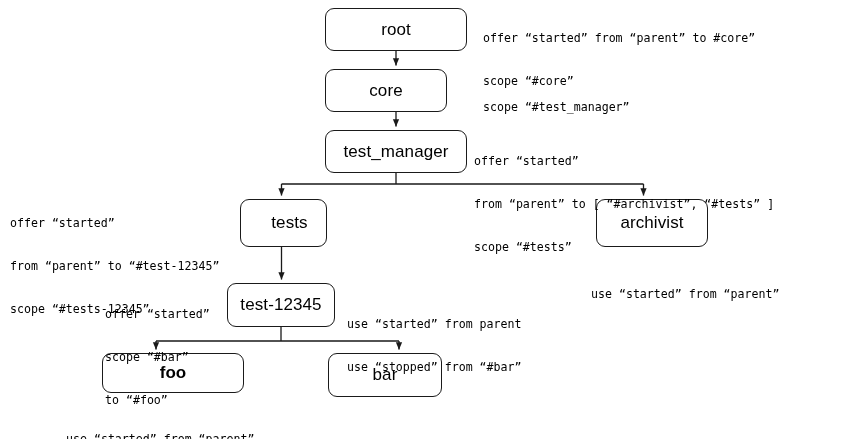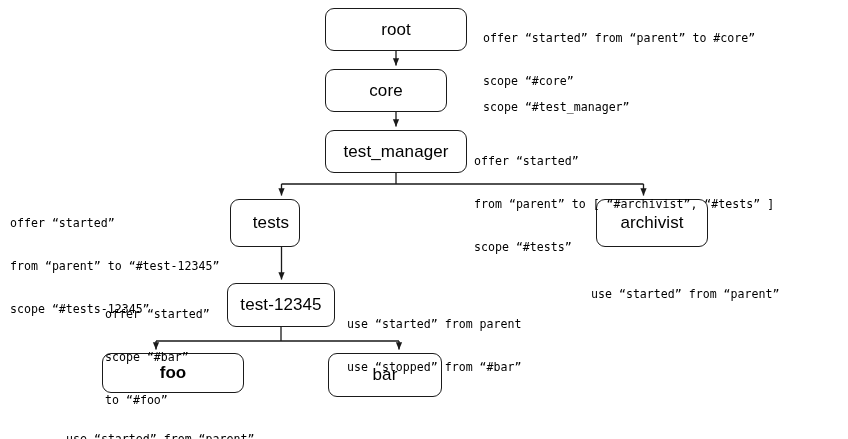--- a/index.html
+++ b/index.html
@@ -84,21 +84,21 @@
   </div>
 
   <div class="node" style="left:325px; top:69px; width:122px; height:43px;">
     <span>core</span>
   </div>
 
   <div class="node" style="left:325px; top:130px; width:142px; height:43px;">
     <span>test_manager</span>
   </div>
 
-  <div class="node" style="left:230px; top:199px; width:70px; height:48px;padding-left:12px;">
+  <div class="node" style="left:240px; top:199px; width:87px; height:48px;padding-left:12px;">
     <span>tests</span>
   </div>
 
   <div class="node" style="left:596px; top:199px; width:112px; height:48px;">
     <span>archivist</span>
   </div>
 
   <div class="node" style="left:227px; top:283px; width:108px; height:44px;">
     <span>test-12345</span>
   </div>

